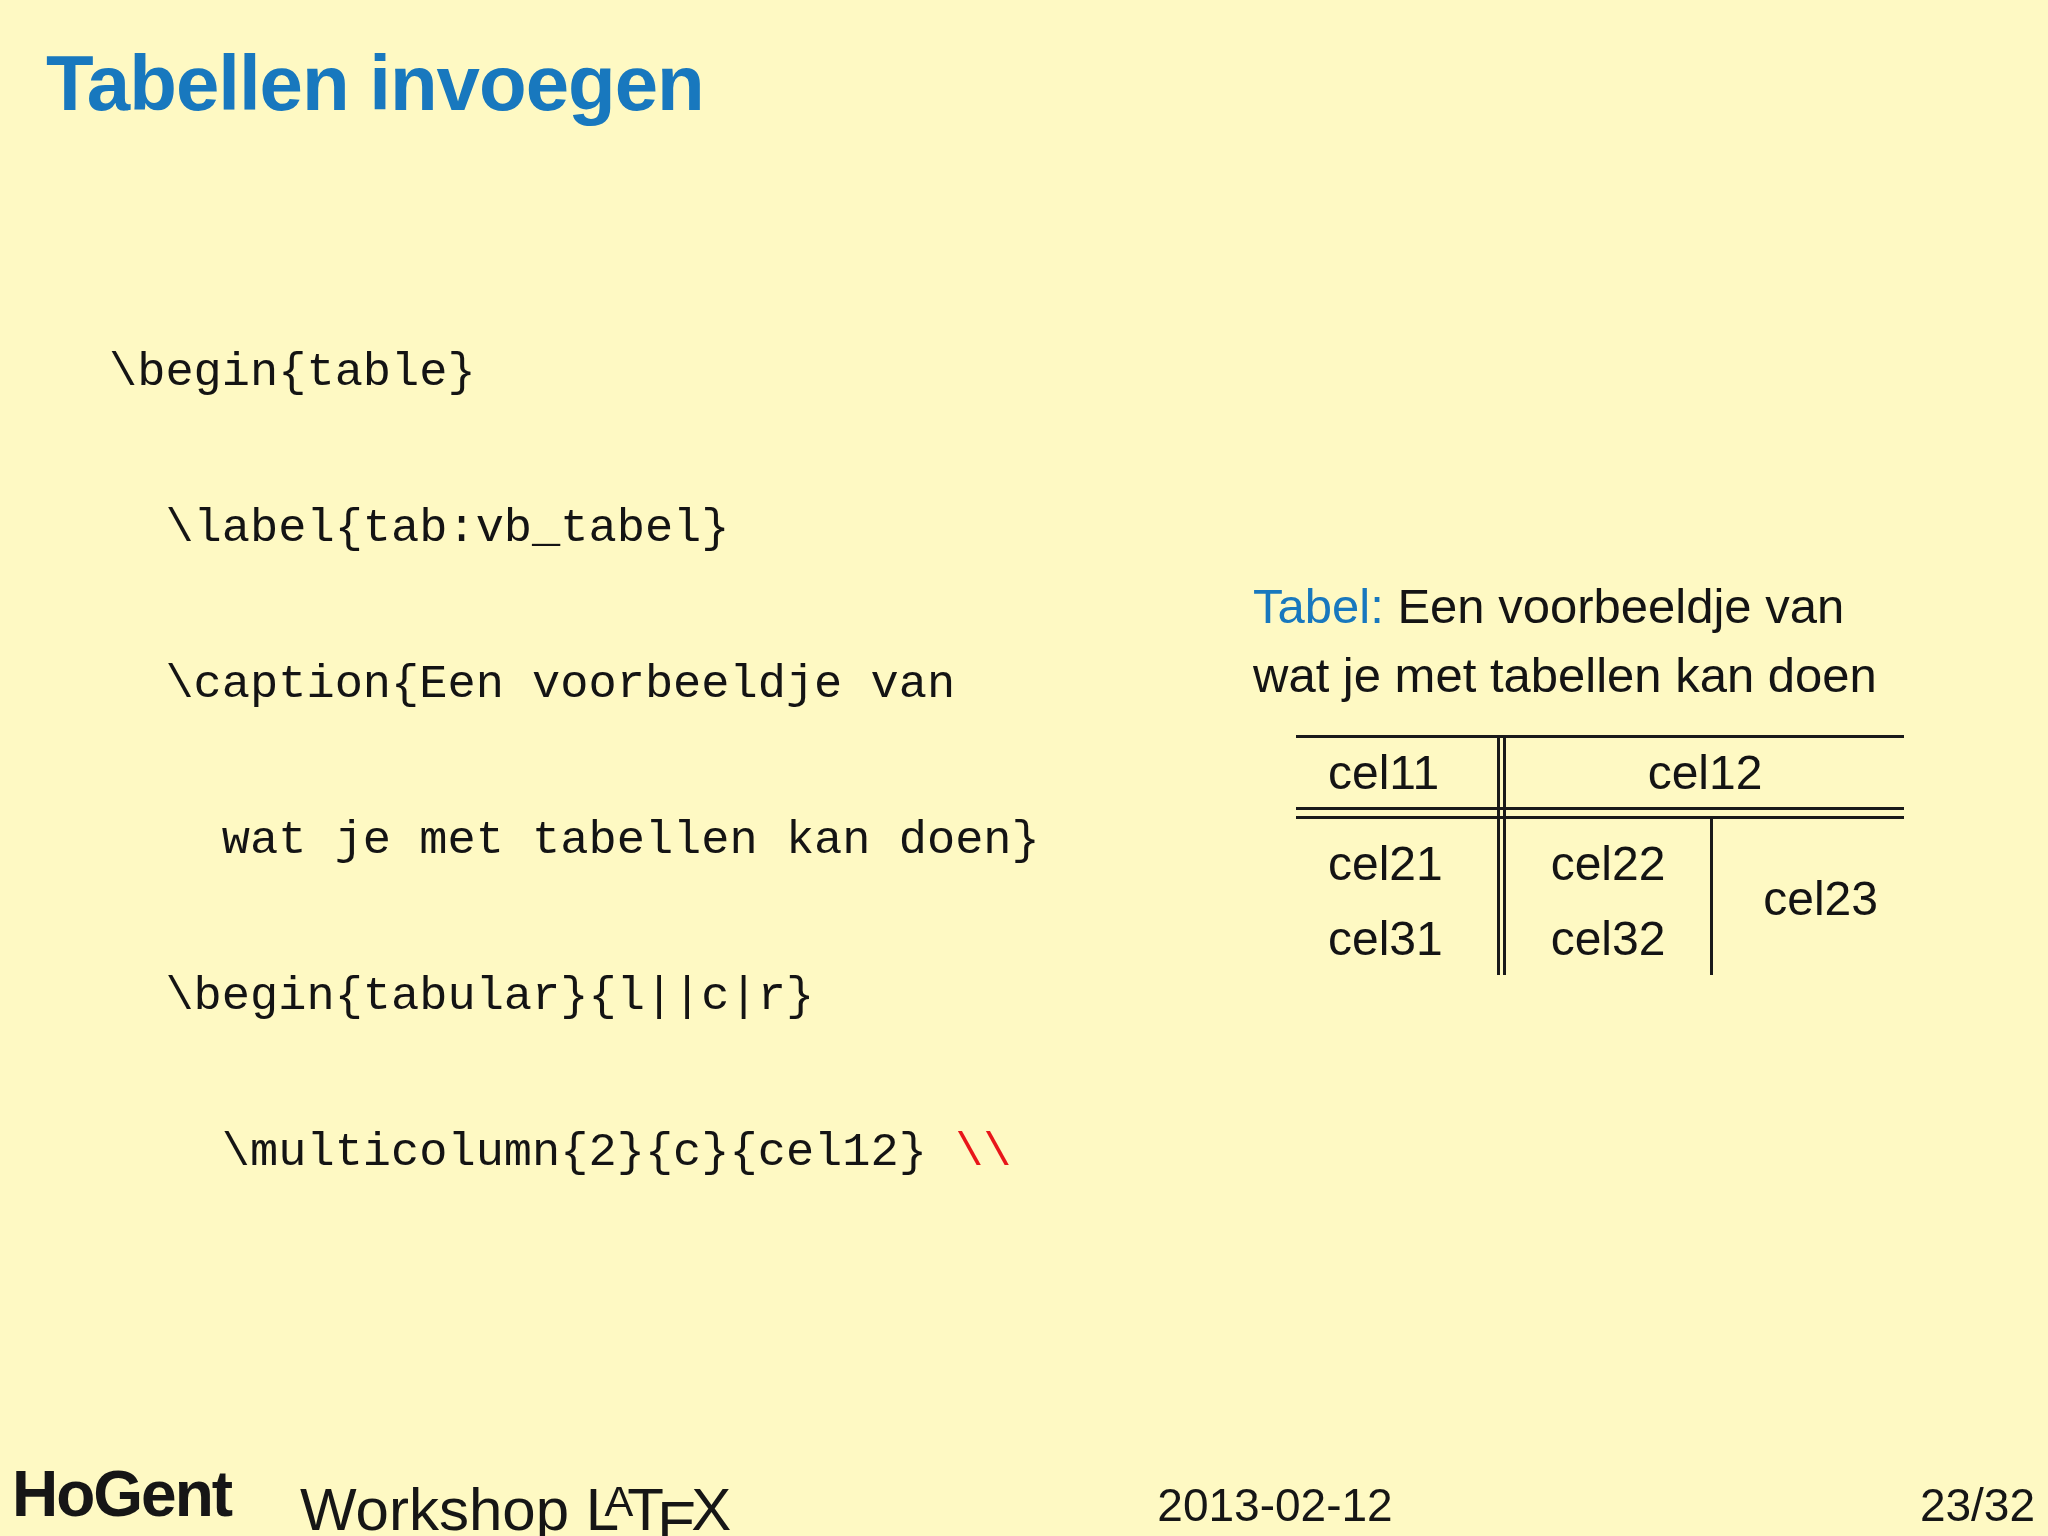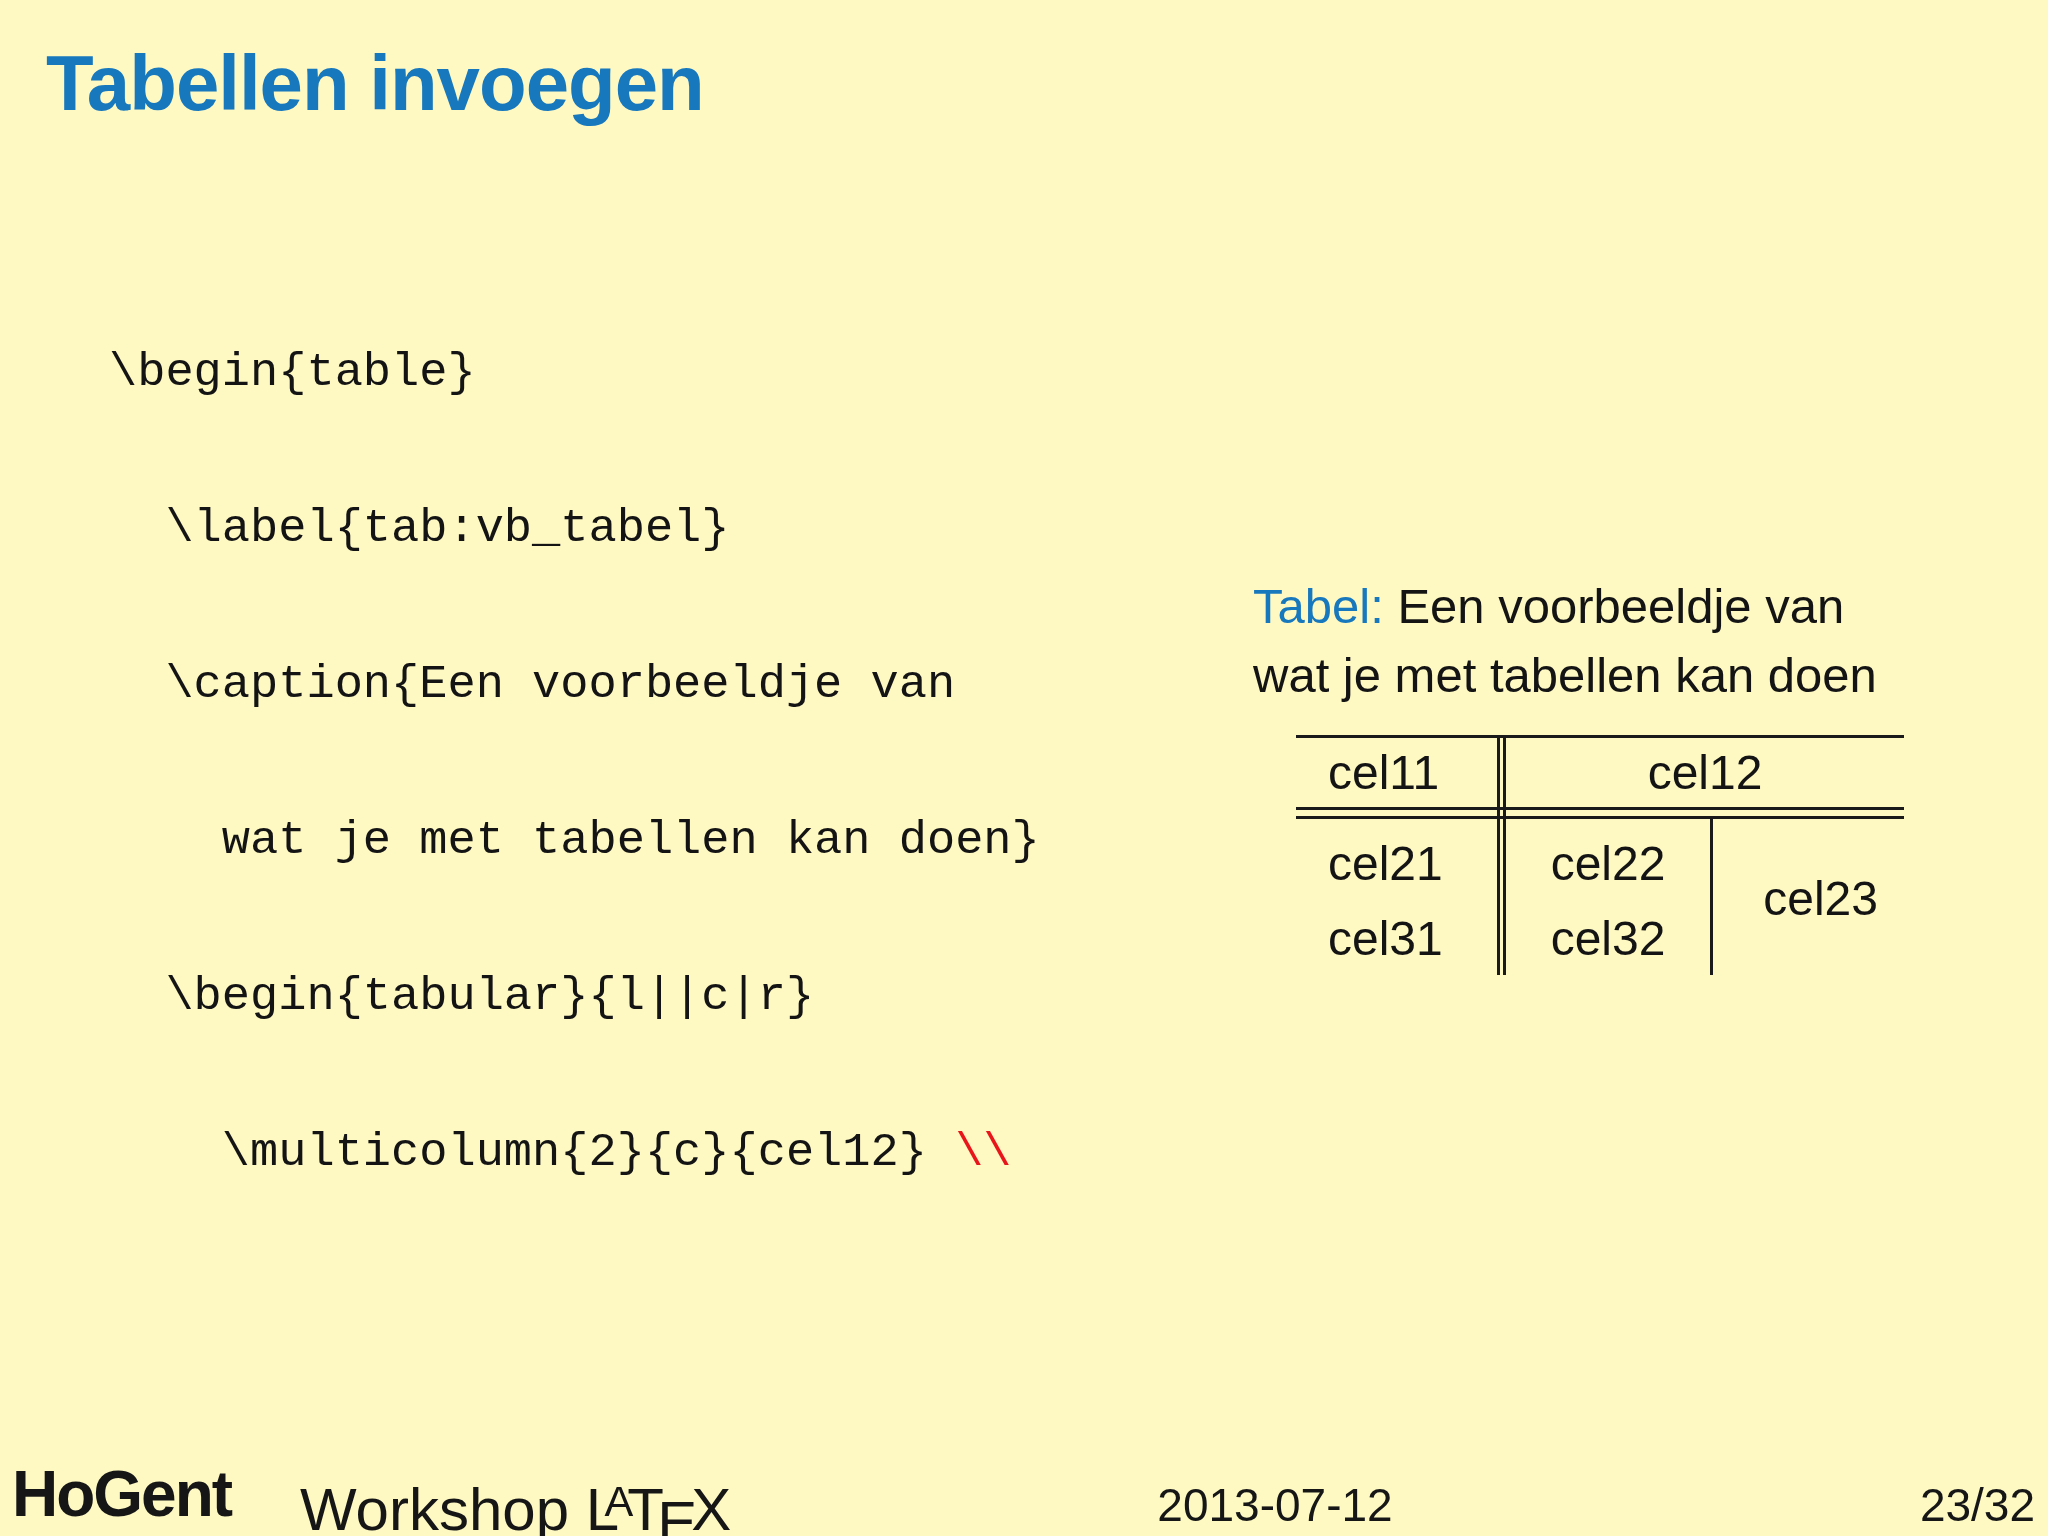--- a/index.html
+++ b/index.html
@@ -109,16 +109,16 @@
     <div class="cell center" style="left:210px;top:12px;width:398px;">cel12</div>
     <div class="cell" style="left:32px;top:103px;">cel21</div>
     <div class="cell center" style="left:210px;top:103px;width:204px;">cel22</div>
     <div class="cell right" style="left:417px;top:138px;width:165px;">cel23</div>
     <div class="cell" style="left:32px;top:178px;">cel31</div>
     <div class="cell center" style="left:210px;top:178px;width:204px;">cel32</div>
   </div>
 
   <div class="footer-brand">HoGent</div>
   <div class="footer-workshop"><span>Workshop </span><span class="latex-logo"><span>L</span><span class="latex-a">A</span><span>T</span><span class="latex-e">E</span><span>X</span></span></div>
-  <div class="footer-date">2013-07-12</div>
+  <div class="footer-date">2013-02-12</div>
   <div class="footer-page">23/32</div>
 
 </div>
 
 </body></html>

